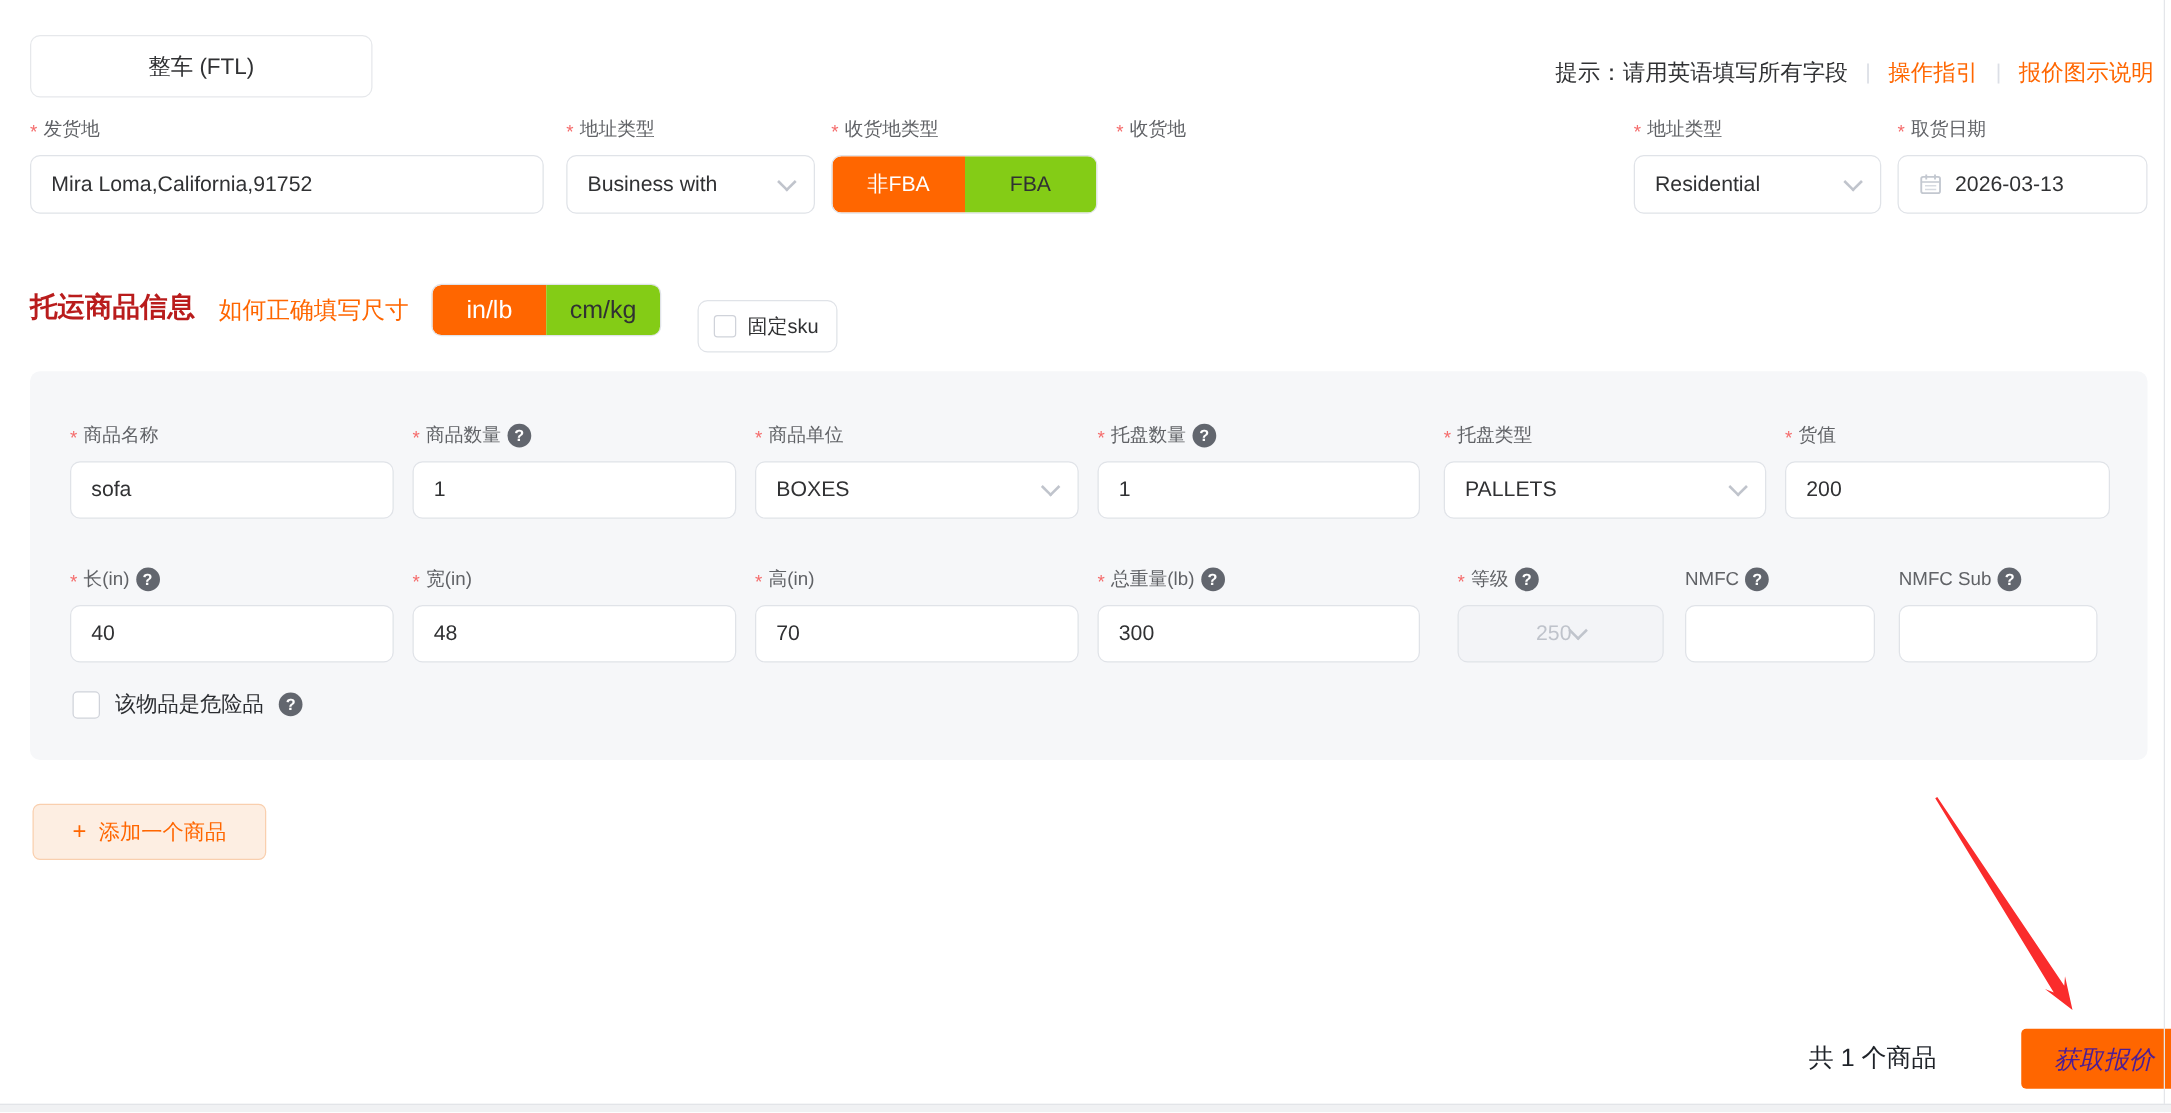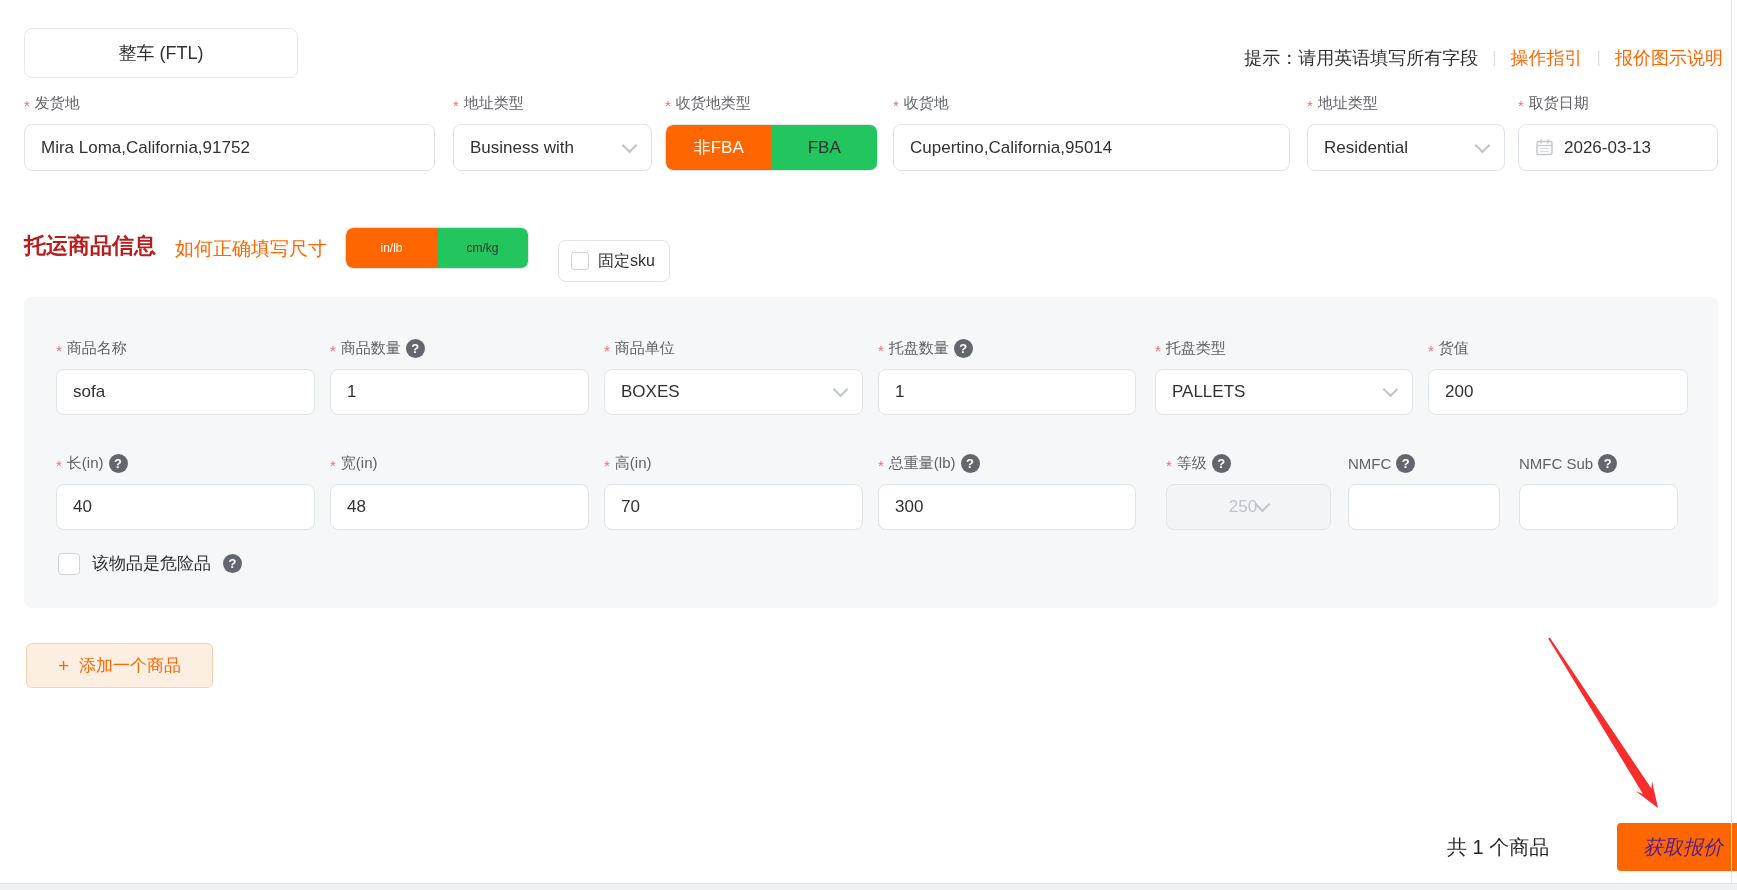--- a/index.html
+++ b/index.html
@@ -30,32 +30,32 @@
   .req{color:#f56c6c;font-size:15px;transform:translateY(2px);}
   .ctl{box-sizing:border-box;width:100%;height:47px;background:#fff;border:1px solid var(--border);
        border-radius:8px;font-size:17px;color:var(--value);padding:0 16px;display:flex;align-items:center;}
   input.ctl{outline:none;font-family:inherit;}
   .ctl46{height:46px;}
   .select{justify-content:space-between;cursor:pointer;}
   .chev{width:9px;height:9px;border-right:2px solid #c0c4cc;border-bottom:2px solid #c0c4cc;
         transform:rotate(45deg);margin-top:-5px;flex:0 0 auto;}
   .seg{padding:0;overflow:hidden;}
   .seg-opt{flex:1;height:100%;display:flex;align-items:center;justify-content:center;
-           font-size:17px;color:var(--value);cursor:pointer;background:#22c55e;}
+           font-size:17px;color:var(--value);cursor:pointer;background:#84cc16;}
   .seg-opt.active{background:var(--accent);color:#fff;border-radius:7px 0 0 7px;}
   .disabled{background:#f3f4f7;color:#bfc3cb;cursor:not-allowed;justify-content:center;}
   .help{width:19px;height:19px;border-radius:50%;background:#62666e;color:#fff;font-size:13px;font-weight:700;
         display:inline-flex;align-items:center;justify-content:center;cursor:pointer;flex:0 0 auto;}
   .cb{width:18px;height:18px;border:1px solid #d0d3da;border-radius:3px;background:#fff;display:inline-block;cursor:pointer;box-sizing:border-box;}
 
   
   .gtitle{position:absolute;left:24px;top:231px;font-size:22px;line-height:30px;font-weight:700;color:#b91c1c;}
   .glink{position:absolute;left:175px;top:237px;font-size:19px;line-height:24px;color:var(--accent);cursor:pointer;}
   .unit-seg{position:absolute;left:345px;top:227px;width:184px;height:42px;}
-  .unit-seg .seg-opt{font-size:12px;}
+  .unit-seg .seg-opt{font-size:20px;}
   .skubox{position:absolute;left:558px;top:240px;width:112px;height:42px;border:1px solid var(--border);
           border-radius:8px;background:#fff;display:flex;align-items:center;gap:9px;padding:0 12px;
           font-size:16px;color:var(--value);box-sizing:border-box;cursor:pointer;}
 
   
   .card{position:absolute;left:24px;top:297px;width:1694px;height:311px;background:#f6f7f9;border-radius:8px;}
   .danger{position:absolute;left:34px;top:255px;display:flex;align-items:center;gap:12px;}
   .danger .cb{width:22px;height:22px;border-radius:4px;}
   .dlab{font-size:17px;font-weight:500;color:#2b2d31;}
 
@@ -121,21 +121,20 @@
       <div class="seg-opt active">非FBA</div>
       <div class="seg-opt">FBA</div>
     </div>
   </div>
 
   <div class="col" style="left:893px;top:92px;width:397px">
     <div class="lbl">
       <span class="req">*</span>
       <span>收货地</span>
     </div>
-    <input class="ctl" readonly="" value="Cupertino,California,95014" style="">
   </div>
 
   <div class="col" style="left:1307px;top:92px;width:198px">
     <div class="lbl">
       <span class="req">*</span>
       <span>地址类型</span>
     </div>
     <div class="ctl select">
       <span>Residential</span>
       <span class="chev"></span>

